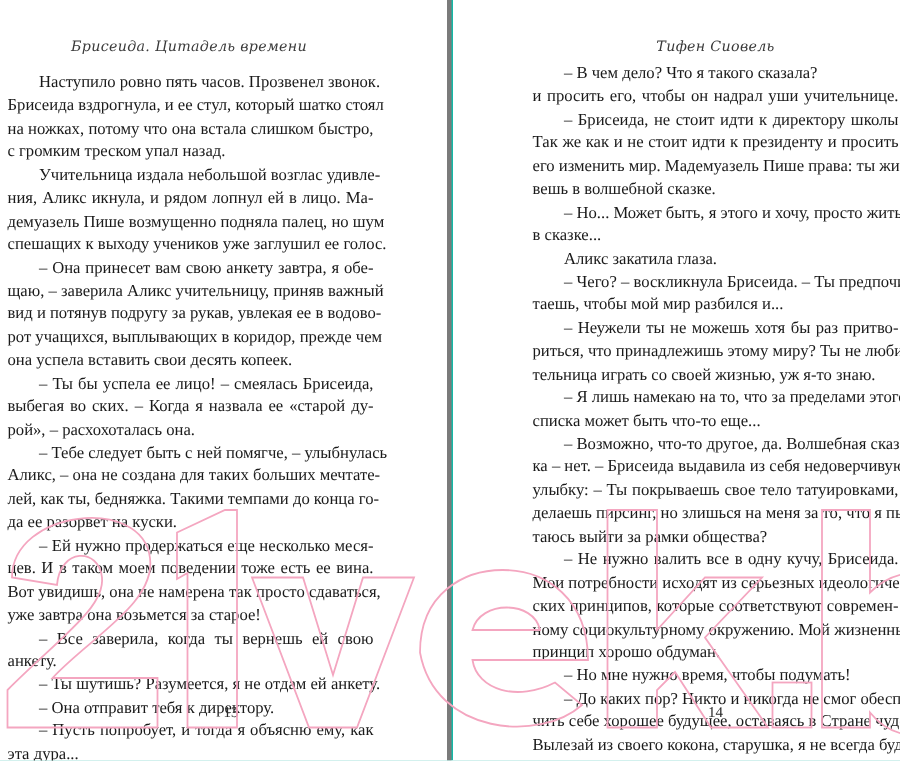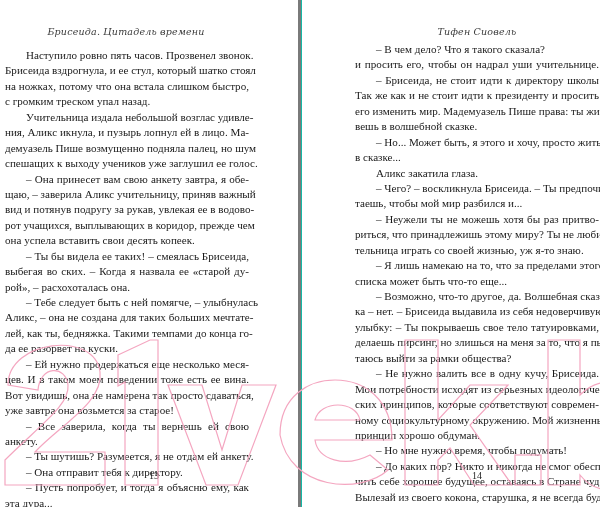--- a/index.html
+++ b/index.html
@@ -93,29 +93,29 @@
 <div class="spread">
 
   <div class="page page-left">
     <div class="running-head">Брисеида. Цитадель времени</div>
     <div class="body-text">
         <span class="line indent">Наступило ровно пять часов. Прозвенел звонок.</span>
         <span class="line">Брисеида вздрогнула, и ее стул, который шатко стоял</span>
         <span class="line">на ножках, потому что она встала слишком быстро,</span>
         <span class="line last">с громким треском упал назад.</span>
         <span class="line indent">Учительница издала небольшой возглас удивле-</span>
-        <span class="line">ния, Аликс икнула, и пузырь лопнул ей в лицо. Ма-</span>
+        <span class="line">ния, Аликс икнула, и рядом лопнул ей в лицо. Ма-</span>
         <span class="line">демуазель Пише возмущенно подняла палец, но шум</span>
         <span class="line last">спешащих к выходу учеников уже заглушил ее голос.</span>
         <span class="line indent">– Она принесет вам свою анкету завтра, я обе-</span>
         <span class="line">щаю, – заверила Аликс учительницу, приняв важный</span>
         <span class="line">вид и потянув подругу за рукав, увлекая ее в водово-</span>
         <span class="line">рот учащихся, выплывающих в коридор, прежде чем</span>
         <span class="line last">она успела вставить свои десять копеек.</span>
-        <span class="line indent">– Ты бы видела ее таких! – смеялась Брисеида,</span>
+        <span class="line indent">– Ты бы успела ее лицо! – смеялась Брисеида,</span>
         <span class="line">выбегая во ских. – Когда я назвала ее «старой ду-</span>
         <span class="line last">рой», – расхохоталась она.</span>
         <span class="line indent">– Тебе следует быть с ней помягче, – улыбнулась</span>
         <span class="line">Аликс, – она не создана для таких больших мечтате-</span>
         <span class="line">лей, как ты, бедняжка. Такими темпами до конца го-</span>
         <span class="line last">да ее разорвет на куски.</span>
         <span class="line indent">– Ей нужно продержаться еще несколько меся-</span>
         <span class="line">цев. И в таком моем поведении тоже есть ее вина.</span>
         <span class="line">Вот увидишь, она не намерена так просто сдаваться,</span>
         <span class="line last">уже завтра она возьмется за старое!</span>

